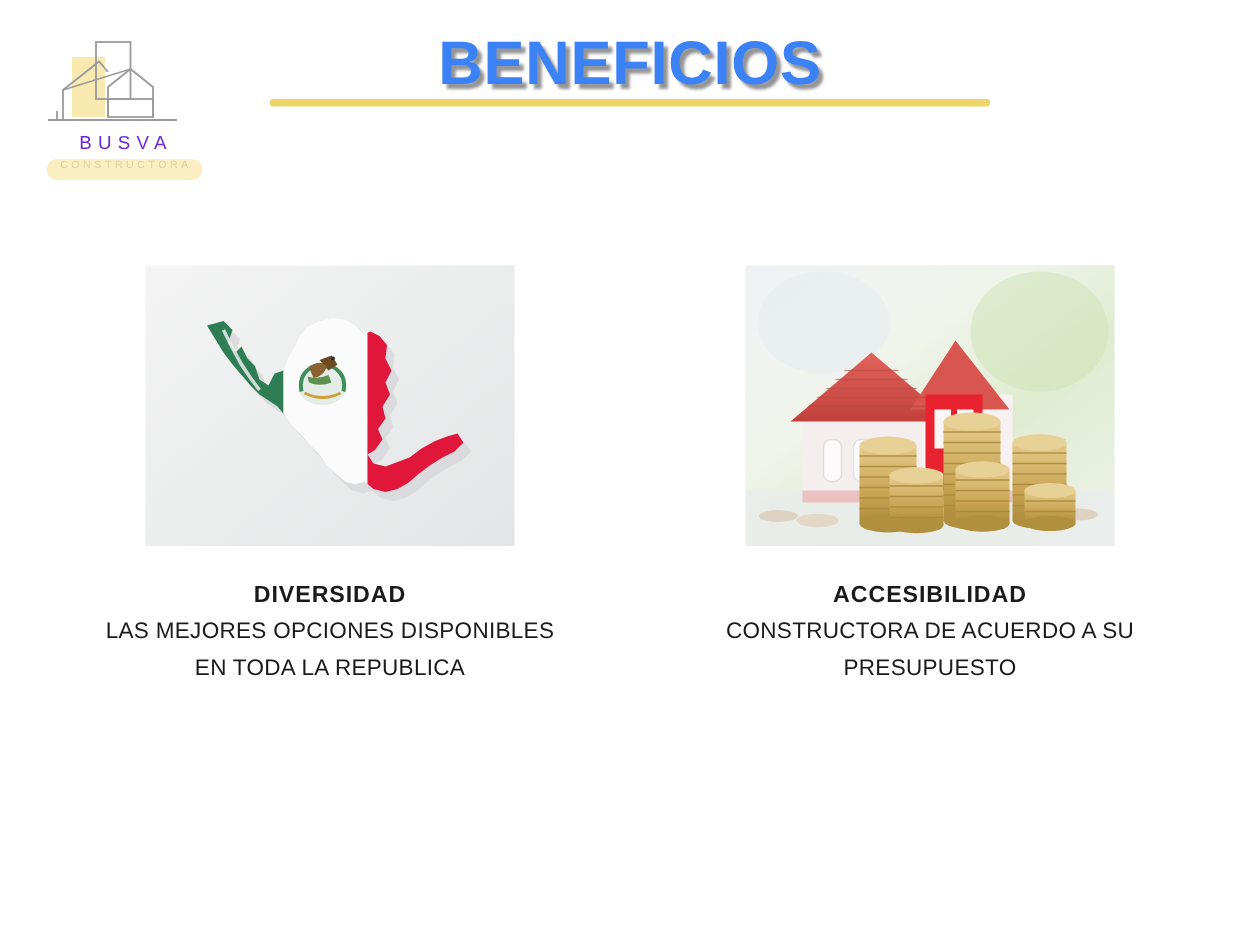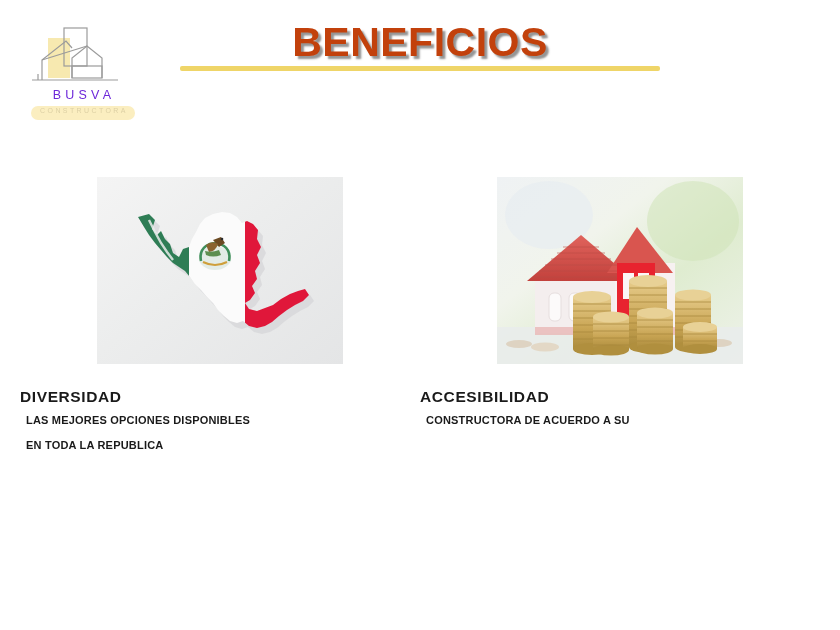--- a/index.html
+++ b/index.html
@@ -68,21 +68,21 @@
   
   #title {
     position: absolute;
     left: 180px;
     top: 19px;
     width: 480px;
     text-align: center;
     font-size: 41px;
     font-weight: bold;
     letter-spacing: 0.5px;
-    color: #c2410c;
+    color: #3b82f6;
     text-shadow: 3px 3px 2px rgba(60,60,60,0.55);
   }
   #title-rule {
     position: absolute;
     left: 180px;
     top: 66px;
     width: 480px;
     height: 5px;
     background: #efd568;
     border-radius: 2px;
@@ -125,31 +125,32 @@
     position: absolute;
     left: 0;
     top: 0;
     width: 246px;
     height: 187px;
   }
 
   
   .caption {
     margin-top: 22px;
+    text-align: center;
     color: #1a1a1a;
   }
   .caption-heading {
     font-size: 15.5px;
     font-weight: bold;
     letter-spacing: 0.6px;
     line-height: 22px;
   }
   .caption-body {
-    font-size: 11px;
-    font-weight: 700;
+    font-size: 15px;
+    font-weight: 400;
     letter-spacing: 0.2px;
     line-height: 25px;
     padding: 0 6px;
   }
 </style>
 </head>
 <body>
 
 <div id="slide">
 
@@ -375,16 +376,17 @@
               <line x1="186" y1="164" x2="220" y2="164"></line>
             </g>
           </g>
         </g>
       </svg>
     </div>
 
     <div class="caption">
       <div class="caption-heading">ACCESIBILIDAD</div>
       <div class="caption-body">CONSTRUCTORA DE ACUERDO A SU</div>
+      <div class="caption-body">PRESUPUESTO</div>
     </div>
   </div>
 
 </div>
 
 </body></html>

